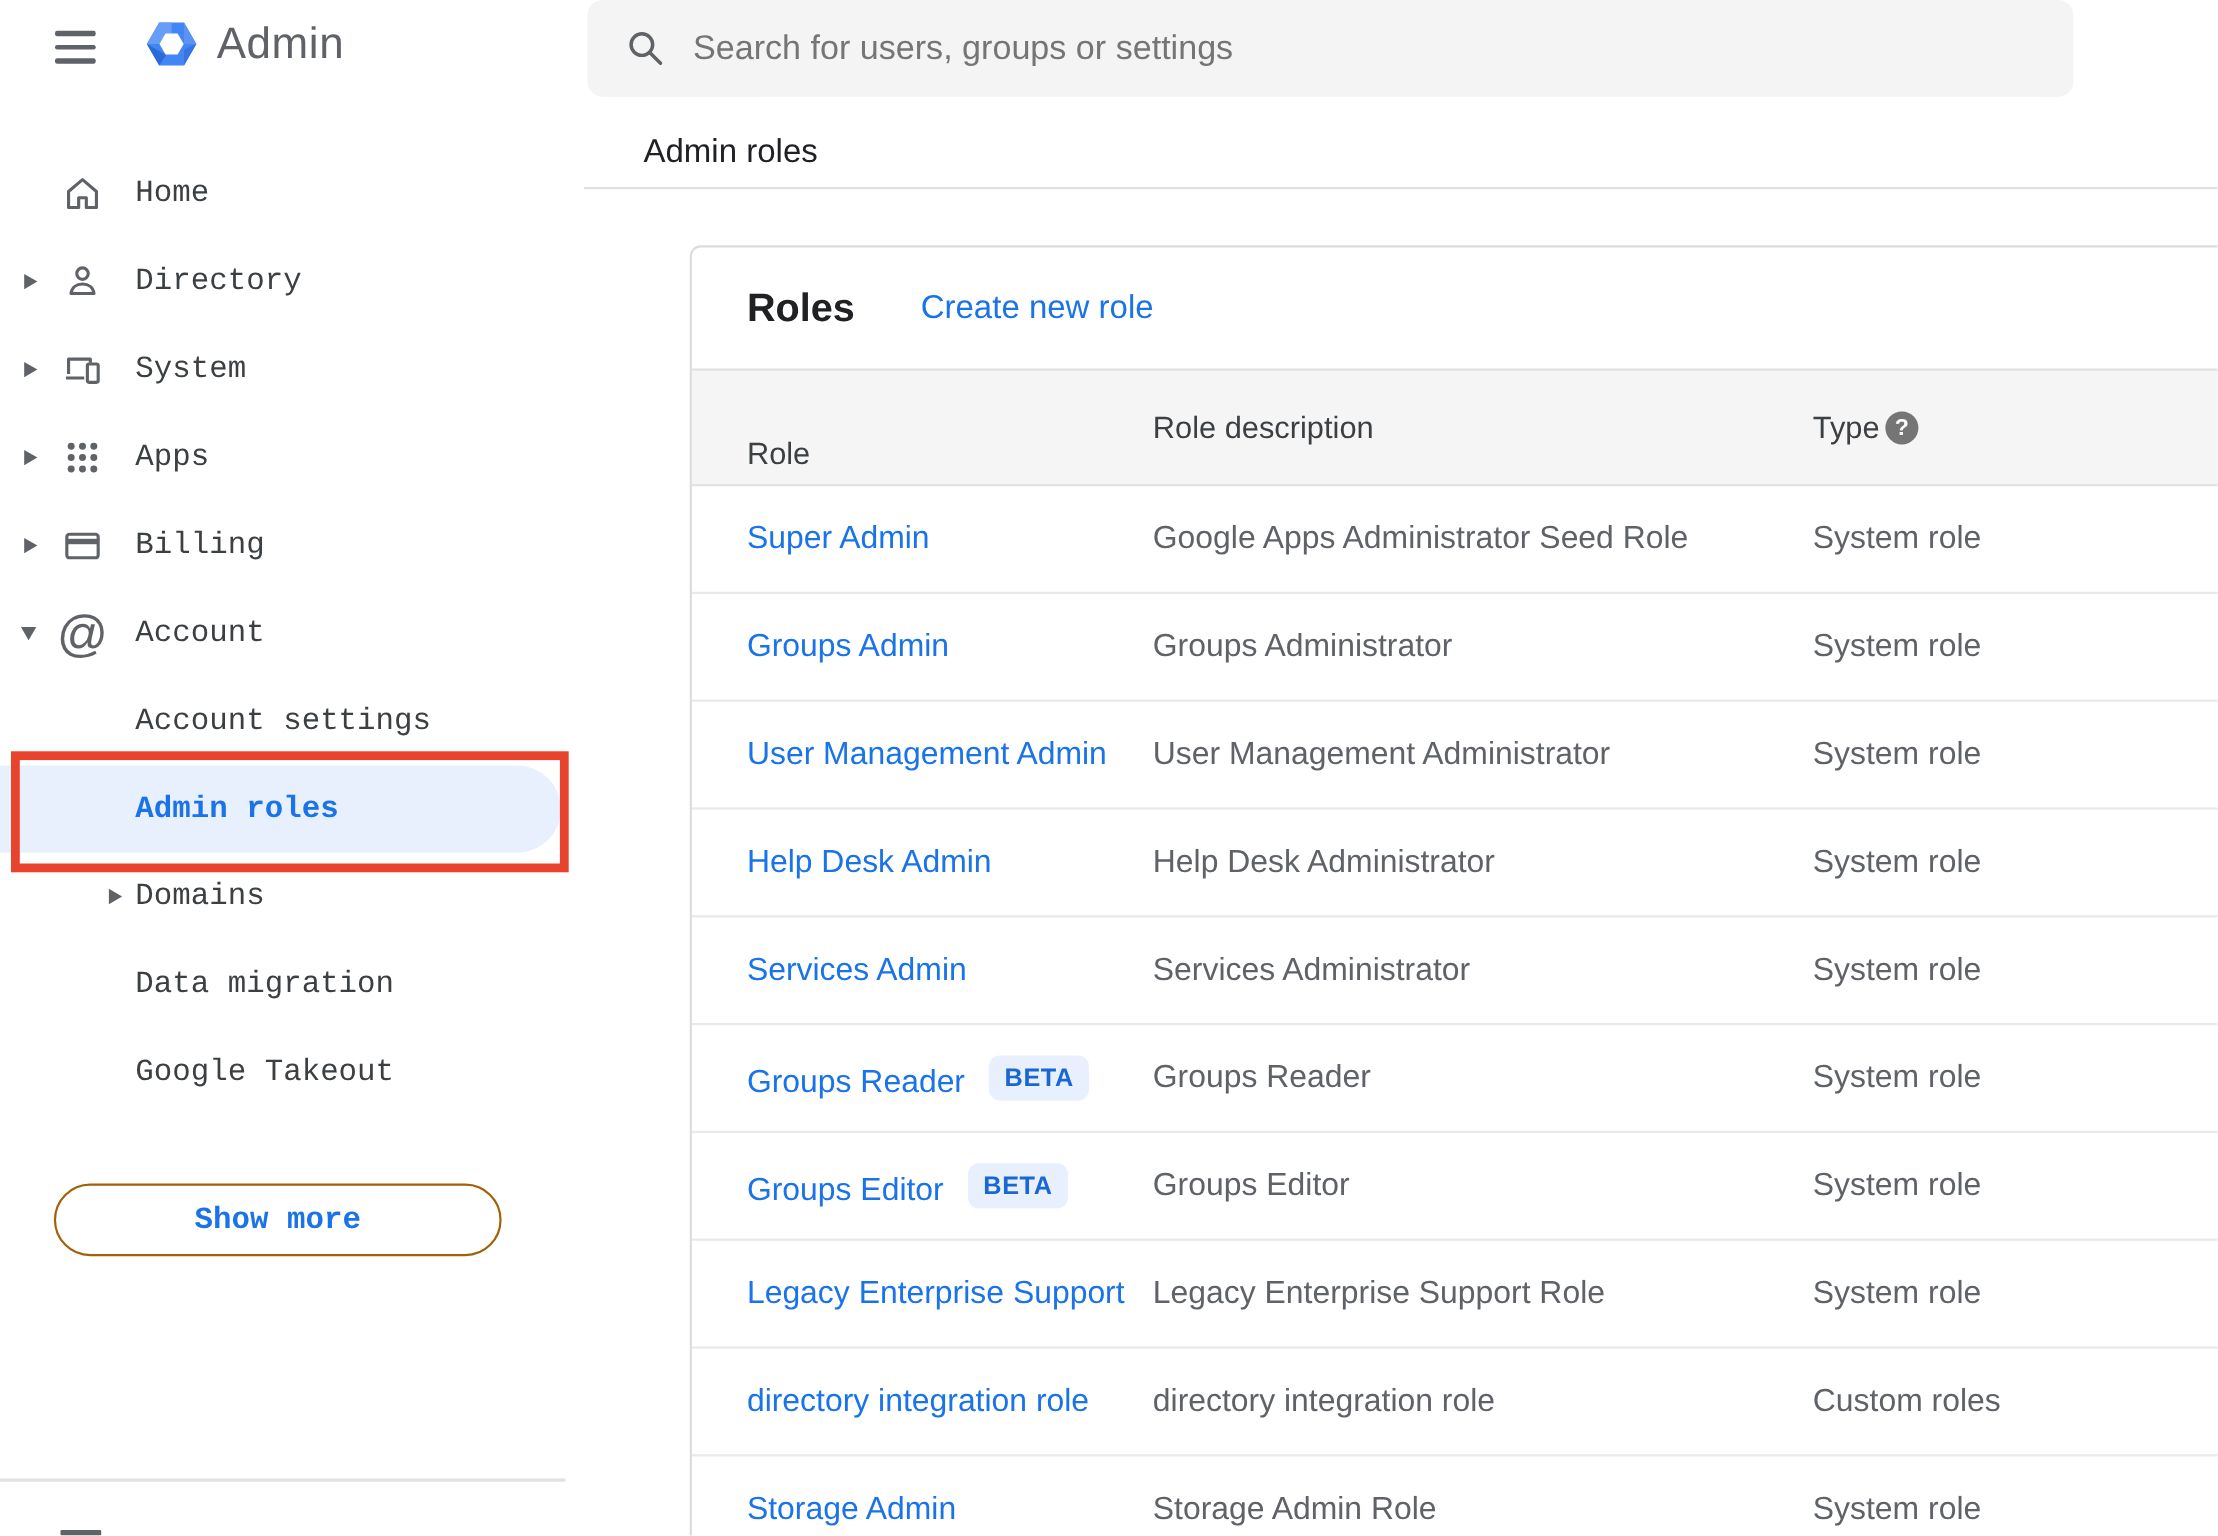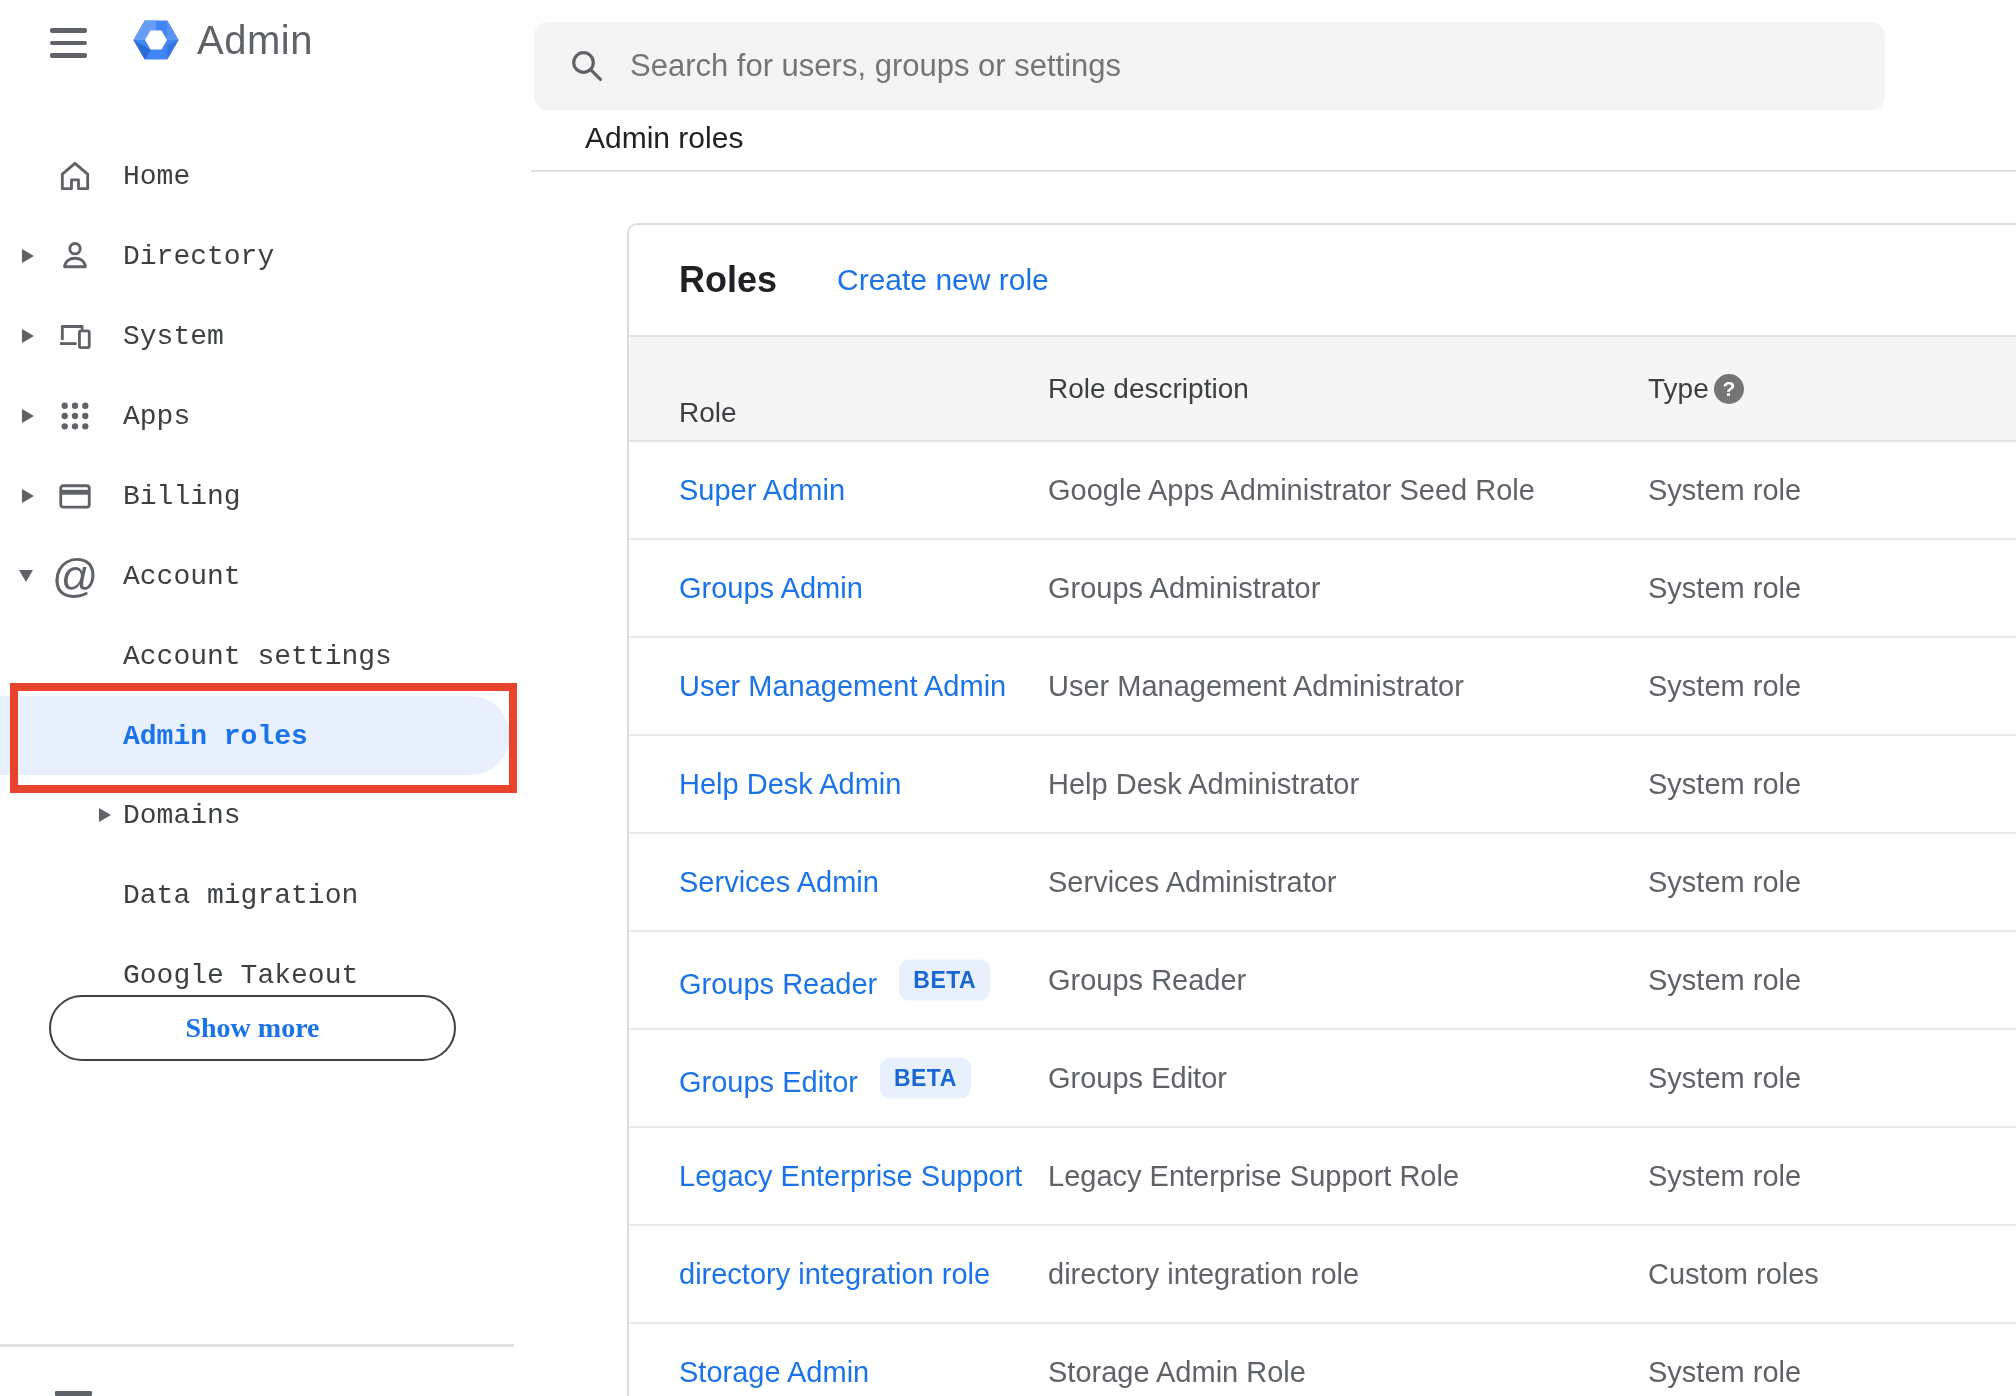--- a/index.html
+++ b/index.html
@@ -31,31 +31,31 @@
   .nav-icon svg { width: 38px; height: 38px; }
   .at-glyph { font-size: 46px; color: #5f6368; font-weight: 400; line-height: 1; }
   .nav-row .nav-label { position: absolute; left: 123px; top: 50%; transform: translateY(-50%);
     font-size: 28px; color: #3c4043; white-space: nowrap; font-family: Liberation Mono, monospace; }
   .nav-row.active { background: #e8f0fe; width: 510px; height: 79px; border-radius: 0 40px 40px 0; }
   .nav-row.active .nav-label { color: #1a73e8; font-weight: 700; }
 
   .annotation-box { position: absolute; left: 10px; top: 683px; width: 507px; height: 110px;
     border: 8px solid #e8432d; pointer-events: none; z-index: 5; }
 
-  .show-more { position: absolute; left: 49px; top: 995px; width: 407px; height: 66px;
-    background: #fff; border: 2px solid #404040; border-radius: 33px;
-    color: #1a73e8; font-size: 28px; font-weight: 700; font-family: Liberation Serif, serif;
+  .show-more { position: absolute; left: 49px; top: 1076px; width: 407px; height: 66px;
+    background: #fff; border: 2px solid #a16207; border-radius: 33px;
+    color: #1a73e8; font-size: 28px; font-weight: 700; font-family: Liberation Mono, monospace;
     cursor: pointer; }
   .sidebar-divider { position: absolute; left: 0; top: 1344px; width: 514px; height: 3px; background: #e2e2e2; }
   .partial-icon { position: absolute; left: 55px; top: 1391px; width: 37px; height: 5px;
     background: #5f6368; border-radius: 1px; }
 
   
   .search-bar { position: absolute; left: 534px; top: 0; width: 1351px; height: 88px;
-    background: #f4f4f4; border-radius: 14px; margin-top: 22px; }
+    background: #f4f4f4; border-radius: 14px; }
   .search-bar svg { position: absolute; left: 34px; top: 25px; width: 38px; height: 38px; }
   .search-input { position: absolute; left: 96px; top: 0; width: 1200px; height: 88px;
     border: none; outline: none; background: transparent; font-size: 31px; color: #3c4043;
     font-family: "Liberation Sans", sans-serif; }
   .search-input::placeholder { color: #757575; opacity: 1; }
 
   .breadcrumb { position: absolute; left: 585px; top: 121px; font-size: 30px; color: #202124; }
   .top-divider { position: absolute; left: 531px; top: 170px; width: 1485px; height: 2px; background: #e0e0e0; }
 
   

